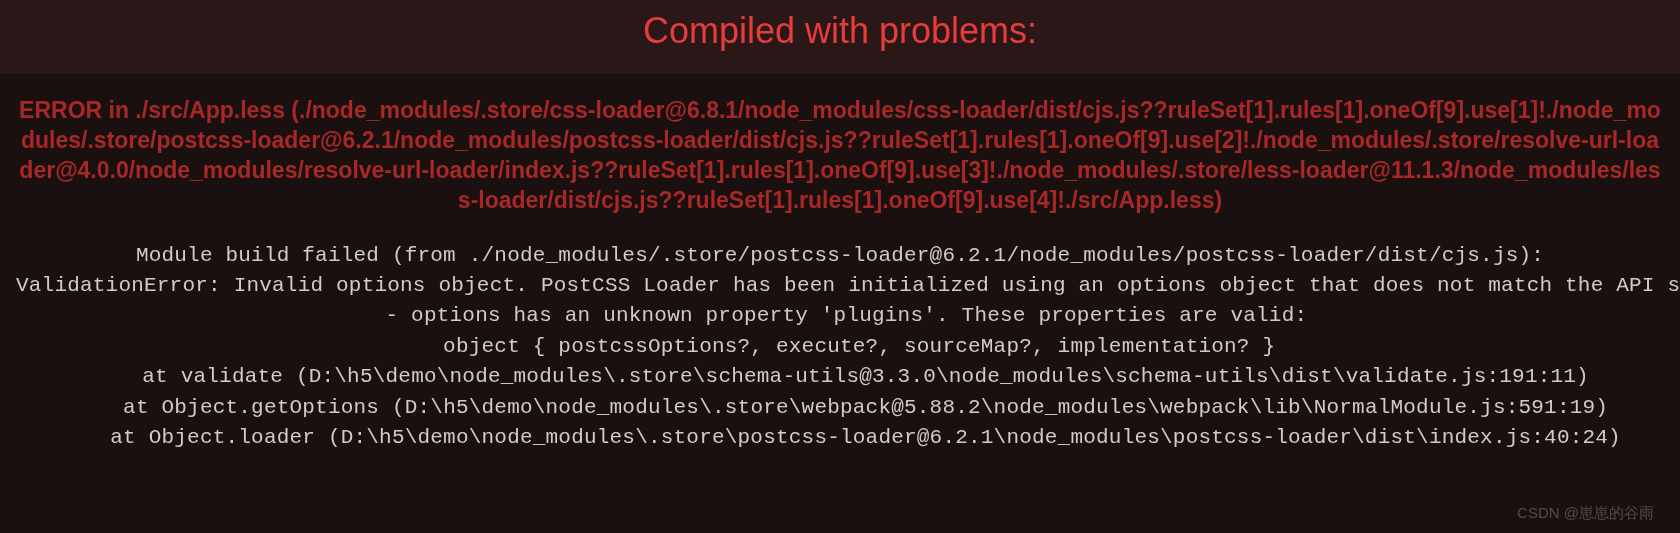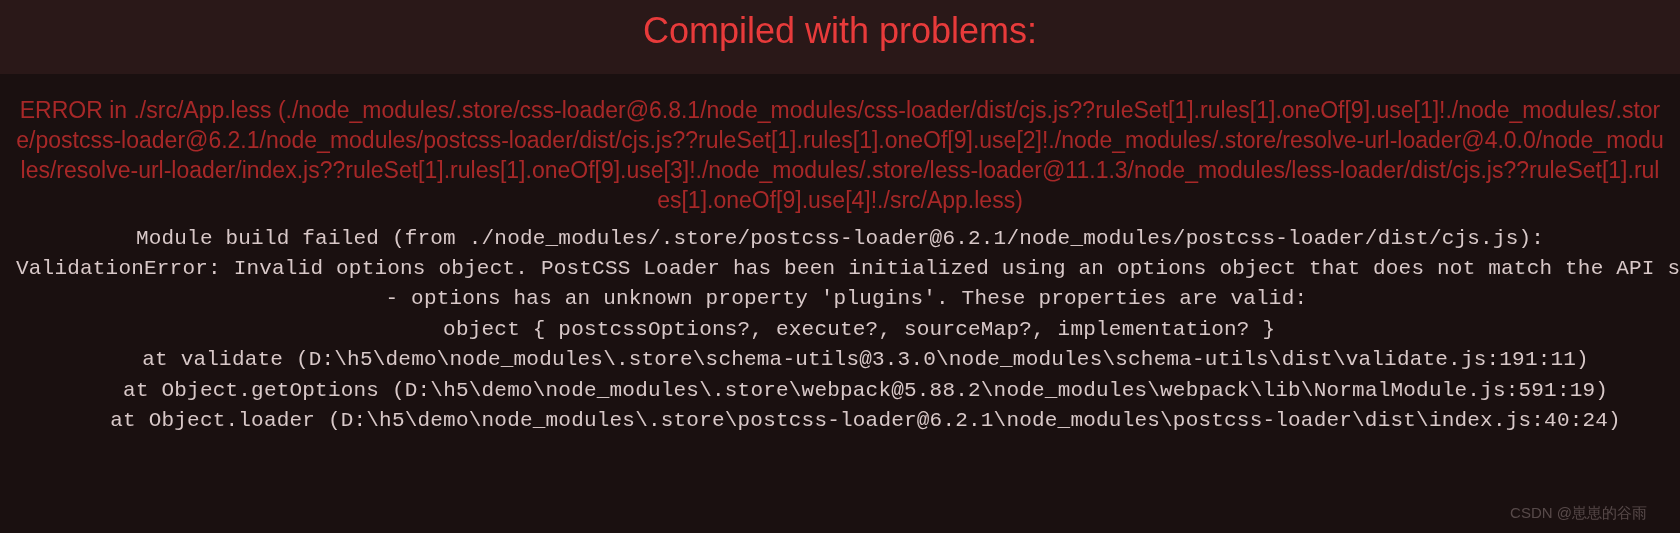--- a/index.html
+++ b/index.html
@@ -25,37 +25,37 @@
       font-size: 36px;
       font-weight: 400;
       font-family: "Segoe UI", Arial, sans-serif;
     }
     .overlay-body {
       padding: 22px 16px 0 16px;
     }
     .error-heading {
       color: #a82828;
       font-size: 23px;
-      font-weight: 400;
+      font-weight: 700;
       line-height: 1.3;
       font-family: "Segoe UI", Arial, sans-serif;
       word-break: break-all;
-      margin-bottom: 8px;
+      margin-bottom: 25px;
     }
     .error-stack {
       color: #d8c8c8;
       font-family: Consolas, "Courier New", monospace;
       font-size: 21px;
       line-height: 1.45;
       white-space: pre;
       letter-spacing: 0.2px;
     }
     .watermark {
       position: absolute;
-      right: 33px;
+      right: 26px;
       bottom: 10px;
       color: rgba(200, 180, 180, 0.35);
       font-size: 15px;
       font-family: "Segoe UI", Arial, sans-serif;
     }
   </style>
 </head>
 <body>
 
 <div class="overlay-header">

